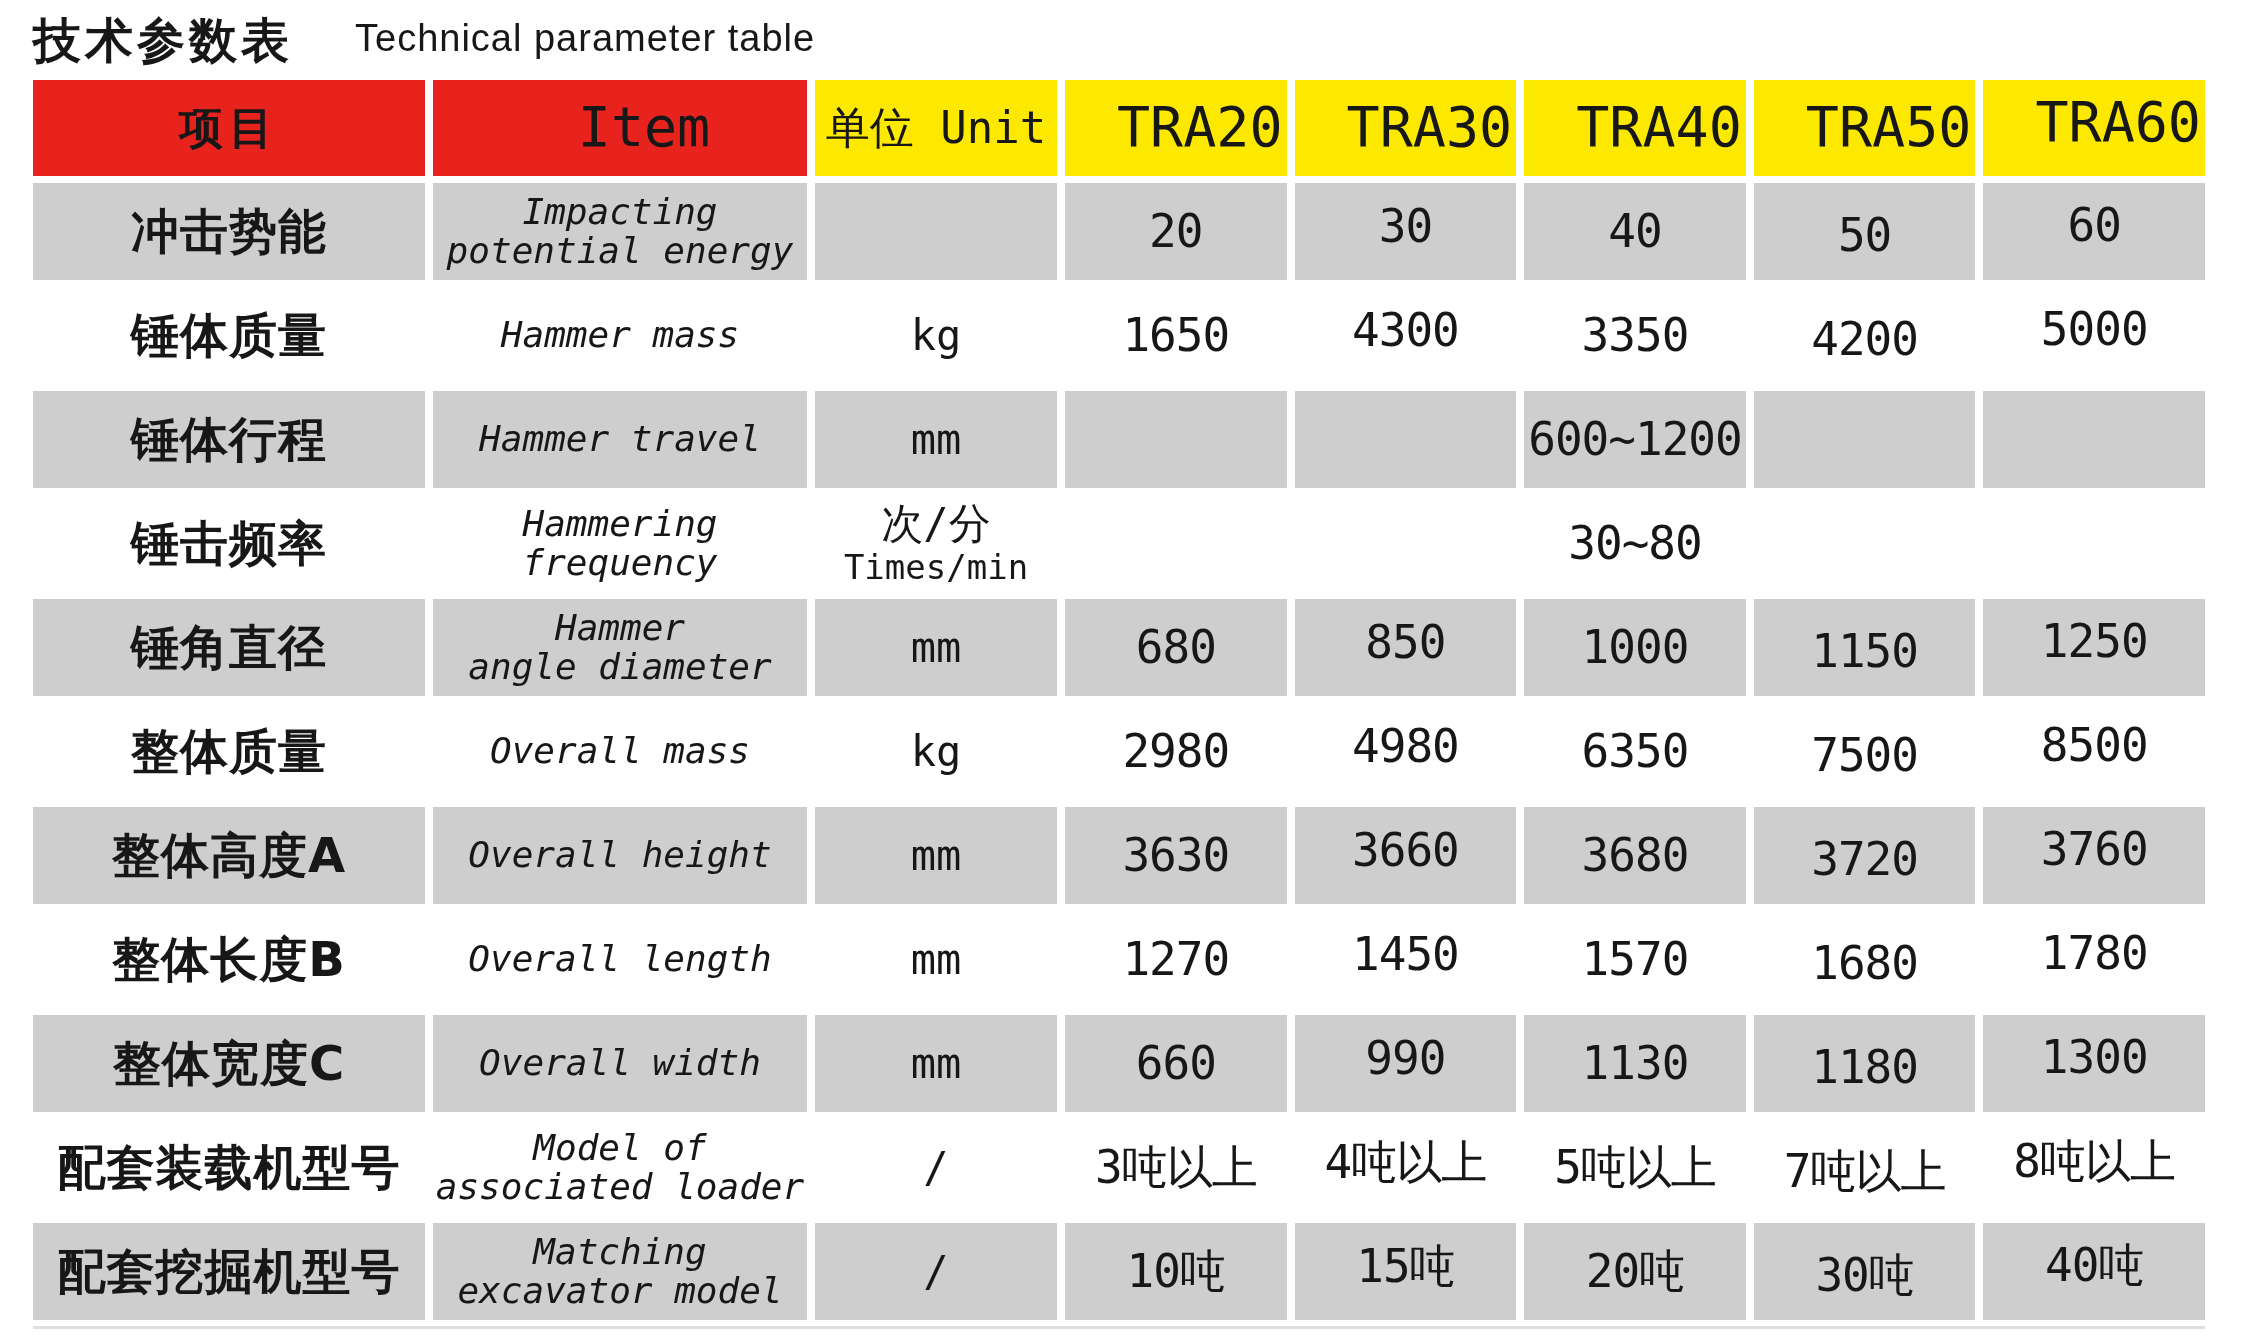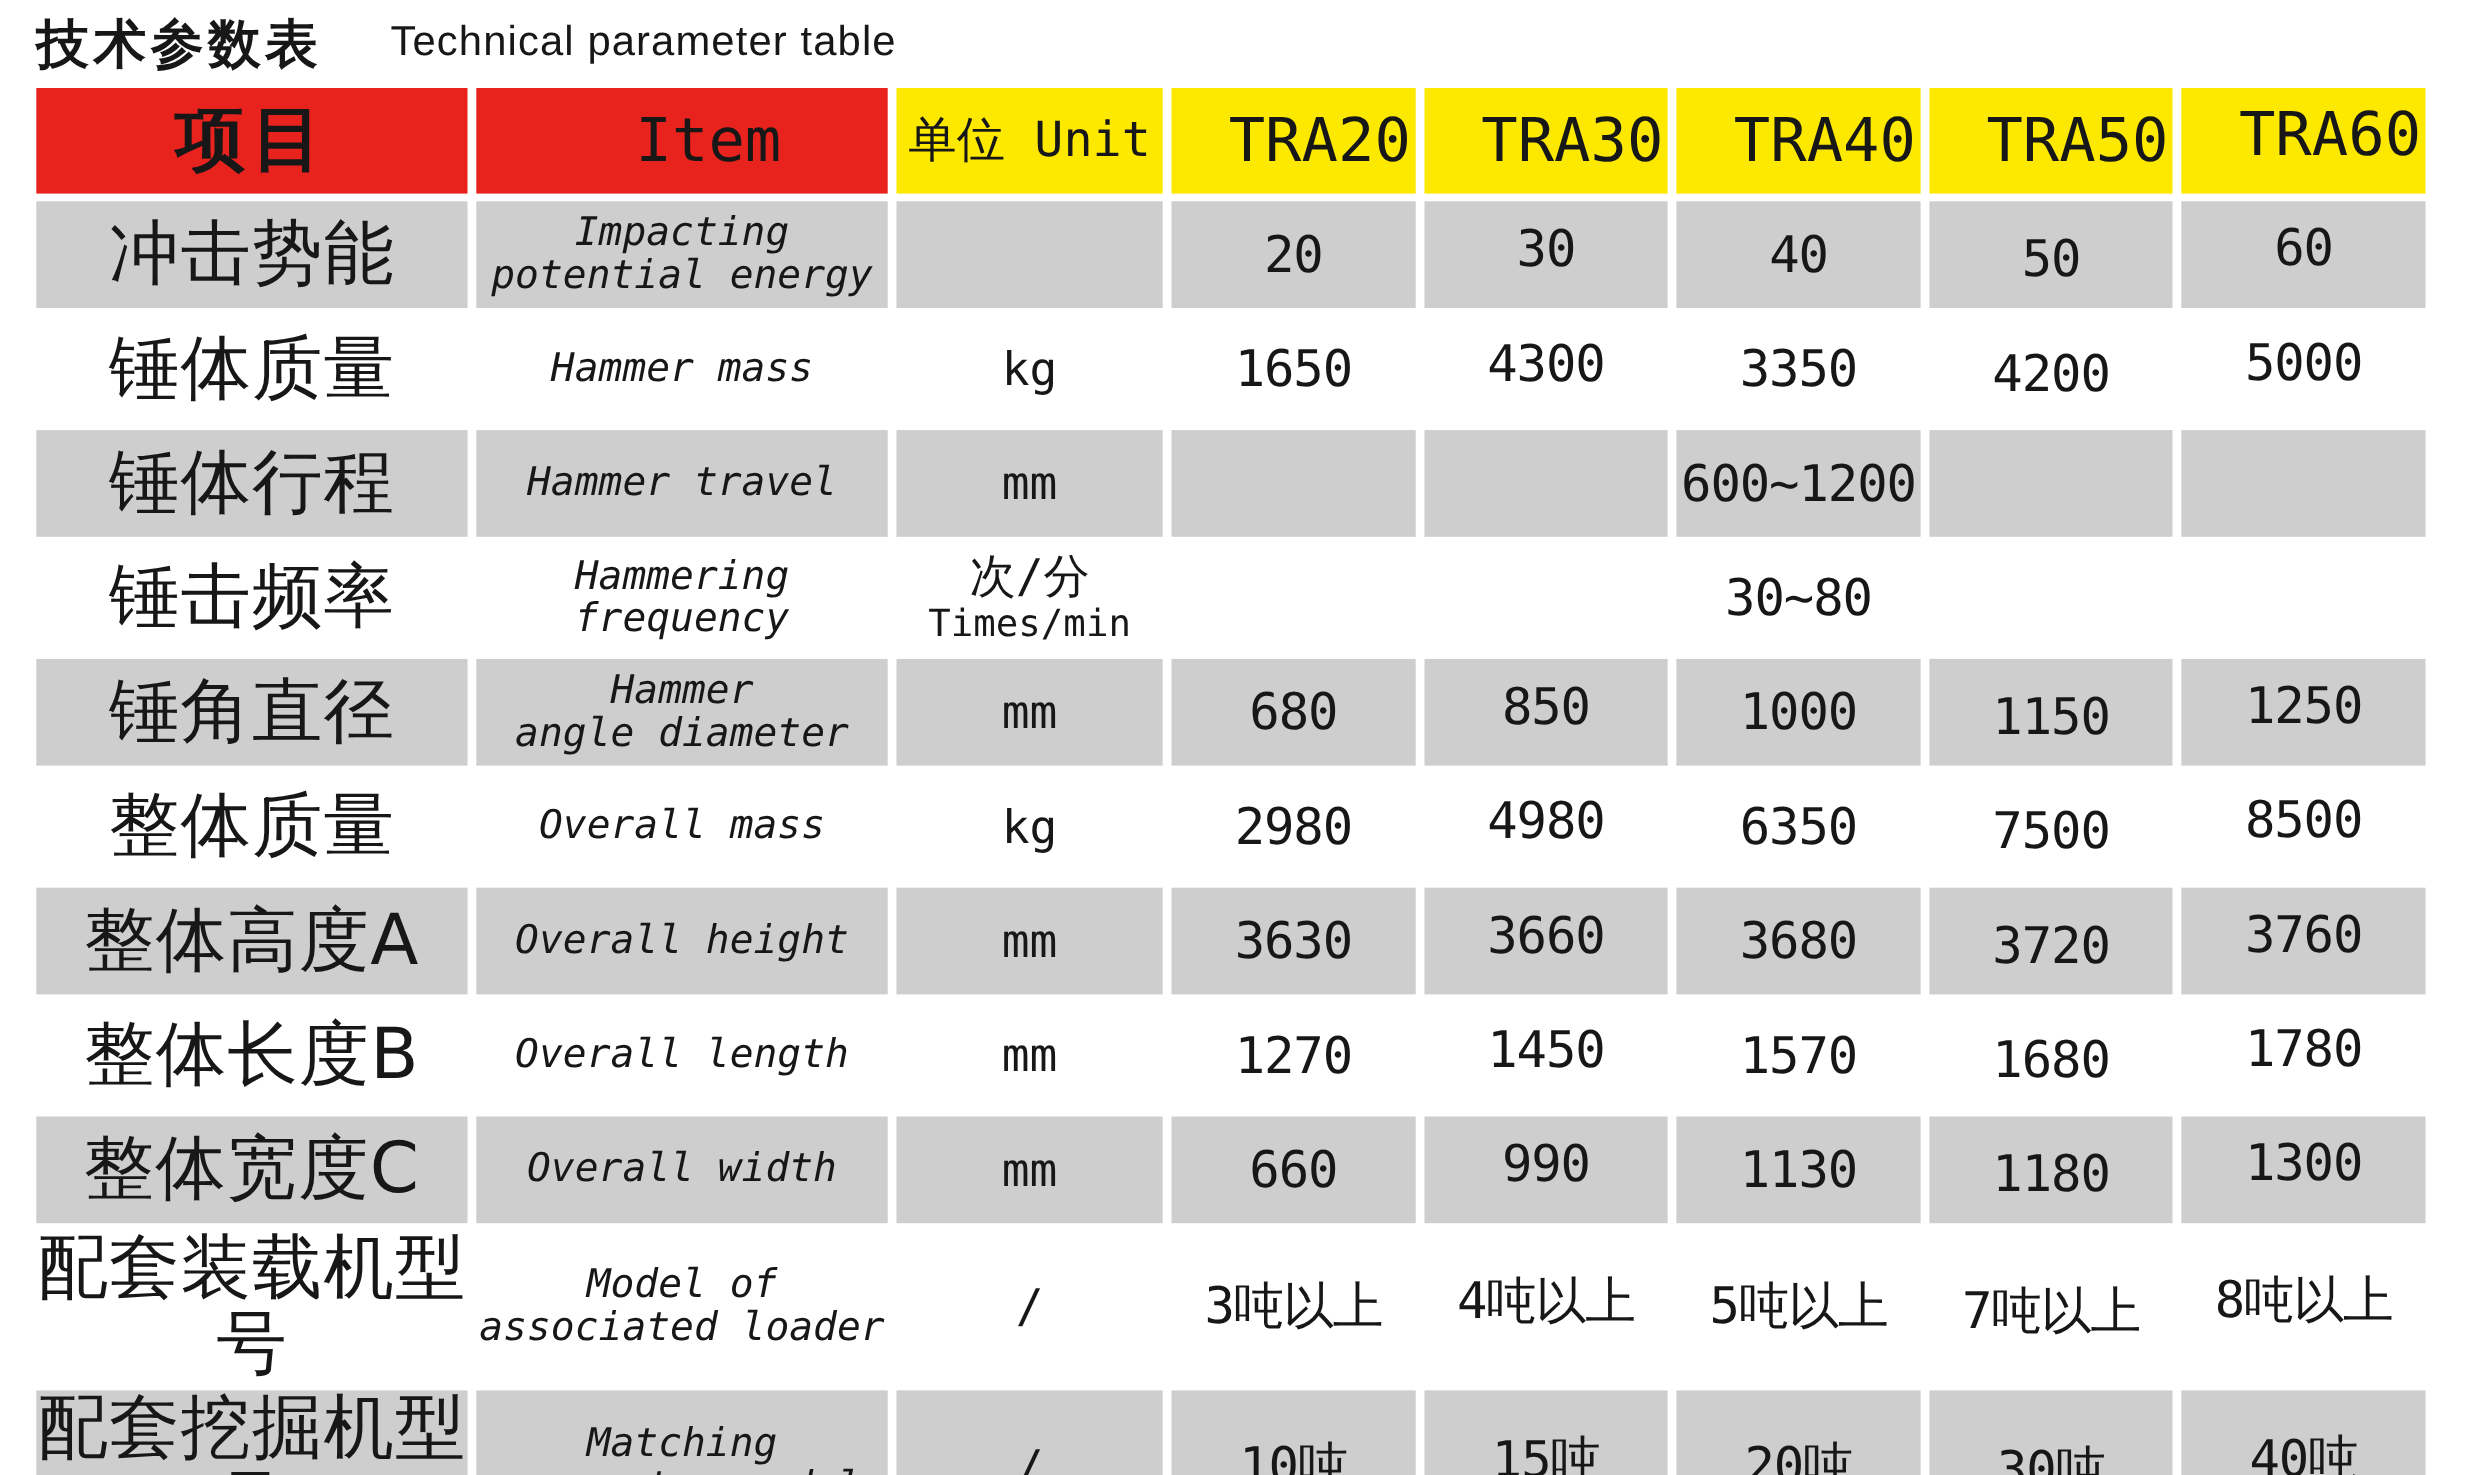--- a/index.html
+++ b/index.html
@@ -62,21 +62,21 @@
     min-height: 97px;
     line-height: 1.08;
   }
 
   
   .thead .cell { min-height: 96px; }
   .cell.red    { background: var(--red); }
   .cell.yellow { background: var(--yellow); }
 
   .hdr-zh {
-    font-size: 64px;
+    font-size: 44px;
     font-weight: 600;
     letter-spacing: 6px;
     display: inline-block;
   }
   .hdr-en, .hdr-model {
     font-family: "DejaVu Sans Mono", monospace;
     font-size: 55px;
     display: inline-block;
     margin-left: 48px;
   }
@@ -85,22 +85,22 @@
     font-weight: 500;
     font-family: "DejaVu Sans Mono", "DejaVu Sans", monospace;
     display: inline-block;
   }
   .thead .cell:nth-child(8) .hdr-model { transform: translateY(-5px); }
 
   
   .body-row:nth-child(odd) .cell { background: var(--gray); }
 
   .zh {
-    font-size: 64px;
-    font-weight: 400;
+    font-size: 48px;
+    font-weight: 700;
     letter-spacing: 1px;
     display: inline-block;
   }
   .en {
     font-family: "DejaVu Sans Mono", monospace;
     font-size: 36px;
     white-space: pre-line;
     display: inline-block;
     font-style: italic;
   }

